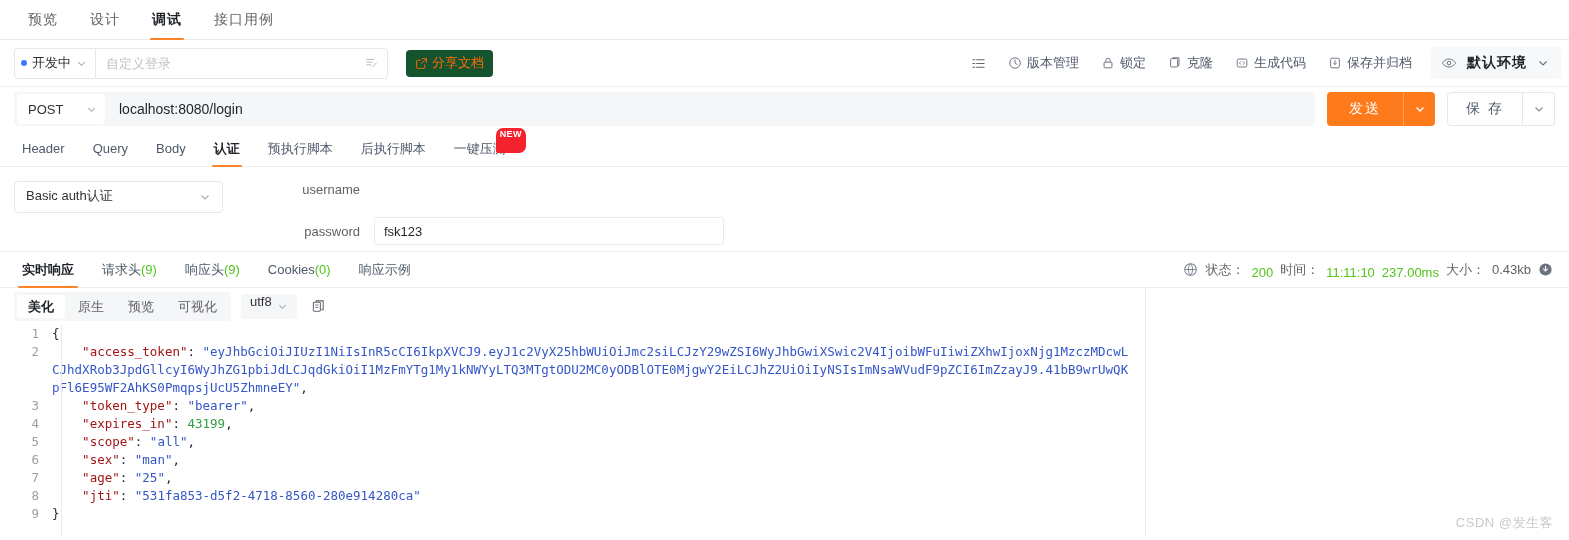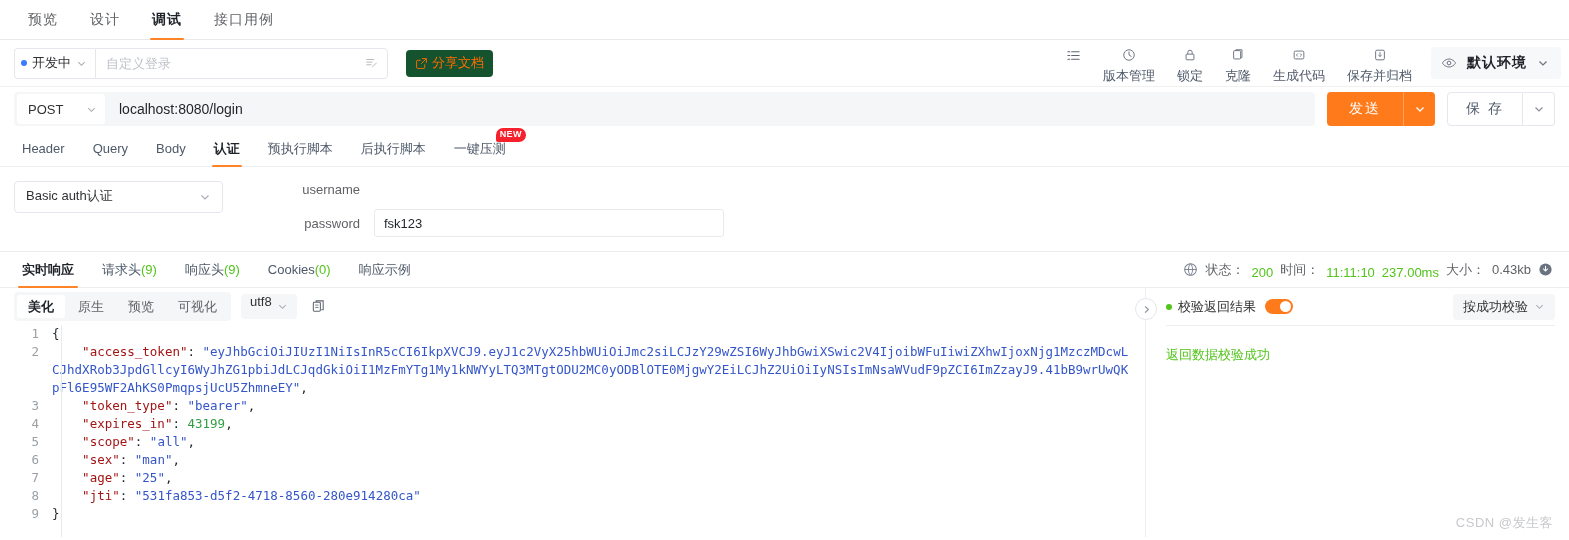--- a/index.html
+++ b/index.html
@@ -52,21 +52,21 @@
   .name-input::placeholder { color: #bfc3c9; }
   .share-btn {
     margin-left: 18px; display: flex; align-items: center; gap: 4px;
     height: 27px; padding: 0 9px; background: #14532d; color: #ff6a00;
     border-radius: 4px; font-size: 13px; cursor: pointer; white-space: nowrap;
   }
   .meta-right { margin-left: auto; display: flex; align-items: center; gap: 0; }
   .meta-action {
     display: flex; align-items: center; gap: 5px;
     padding: 0 11px; height: 30px; font-size: 13px; color: #4e5969;
-    cursor: pointer; white-space: nowrap; flex-direction: column;
+    cursor: pointer; white-space: nowrap;
   }
   .env-box {
     display: flex; align-items: center; gap: 10px; margin-left: 8px;
     height: 32px; padding: 0 12px 0 10px; background: #f7f8fa;
     border-radius: 4px; cursor: pointer; white-space: nowrap;
   }
   .env-name { font-size: 14px; color: #1f2329; font-weight: bold; letter-spacing: 1px; }
   .ic { display: inline-flex; align-items: center; justify-content: center; }
 
   
@@ -119,33 +119,33 @@
     padding: 0 14px; font-size: 13px; color: #4e5969; cursor: pointer; position: relative;
   }
   .req-tab.active { color: #1f2329; font-weight: bold; }
   .req-tab.active::after {
     content: ""; position: absolute; left: 12px; right: 12px; bottom: -1px;
     height: 2px; background: #ff8327; border-radius: 1px;
   }
   .new-badge {
     position: absolute; top: -3px; right: -6px;
     background: #f5222d; color: #fff; font-size: 9px; font-weight: bold;
-    line-height: 1; padding: 2px 4px 3px; border-radius: 7px 7px 7px 2px;
+    line-height: 1; padding: 2px 4px 14px; border-radius: 7px 7px 7px 2px;
     letter-spacing: 0.3px;
   }
 
   
   .auth-panel { height: 84px; padding: 14px 0 0 14px; display: flex; align-items: flex-start; }
   .auth-select {
     width: 209px; height: 32px; display: flex; 
     justify-content: space-between; padding: 5px 11px;
     border: 1px solid #e4e7ed; border-radius: 4px;
     font-size: 13px; color: #303133; cursor: pointer;
   }
-  .auth-fields { margin-left: 57px; display: flex; flex-direction: column; gap: 12px; padding-top: 1px; }
+  .auth-fields { margin-left: 57px; display: flex; flex-direction: column; gap: 20px; padding-top: 1px; }
   .auth-row { display: flex; align-items: center; }
   .auth-label { width: 94px; font-size: 13px; color: #606266; text-align: right; padding-right: 14px; }
   .auth-input {
     width: 350px; height: 28px; border: 1px solid #e8eaec; border-radius: 3px;
     font-size: 13px; color: #1f2329; padding: 0 9px; outline: none;
     font-family: inherit; background: #fff;
   }
 
   
   .resp-head {
@@ -554,38 +554,16 @@
             </div>
             <div class="code-row">
               <div class="ln">9</div>
               <div class="code-txt"><span class="p">}</span></div>
             </div>
           </div>
       </div>
 
     </div>
 
-    <div class="right-pane">
-      <div class="collapse-handle">
-        <svg width="11" height="11" viewBox="0 0 12 12">
-            <path d="M4.5 2.5 L8 6 L4.5 9.5" fill="none" stroke="#8a8f99" stroke-width="1.2"></path>
-          </svg>
-      </div>
-      <div class="verify-head">
-        <span class="dot-green"></span>
-        <span class="verify-title">校验返回结果</span>
-        <div class="toggle"></div>
-        <div class="verify-mode">
-          <span>按成功校验</span>
-          <span class="ic">
-            <svg width="11" height="11" viewBox="0 0 12 12">
-                <path d="M2.5 4.5 L6 8 L9.5 4.5" fill="none" stroke="#a8abb2" stroke-width="1.1"></path>
-              </svg>
-          </span>
-        </div>
-      </div>
-      <div class="verify-div"></div>
-      <div class="verify-msg">返回数据校验成功</div>
-    </div>
   </div>
 
   <div class="watermark">CSDN @发生客</div>
 </div>
 
 </body></html>

